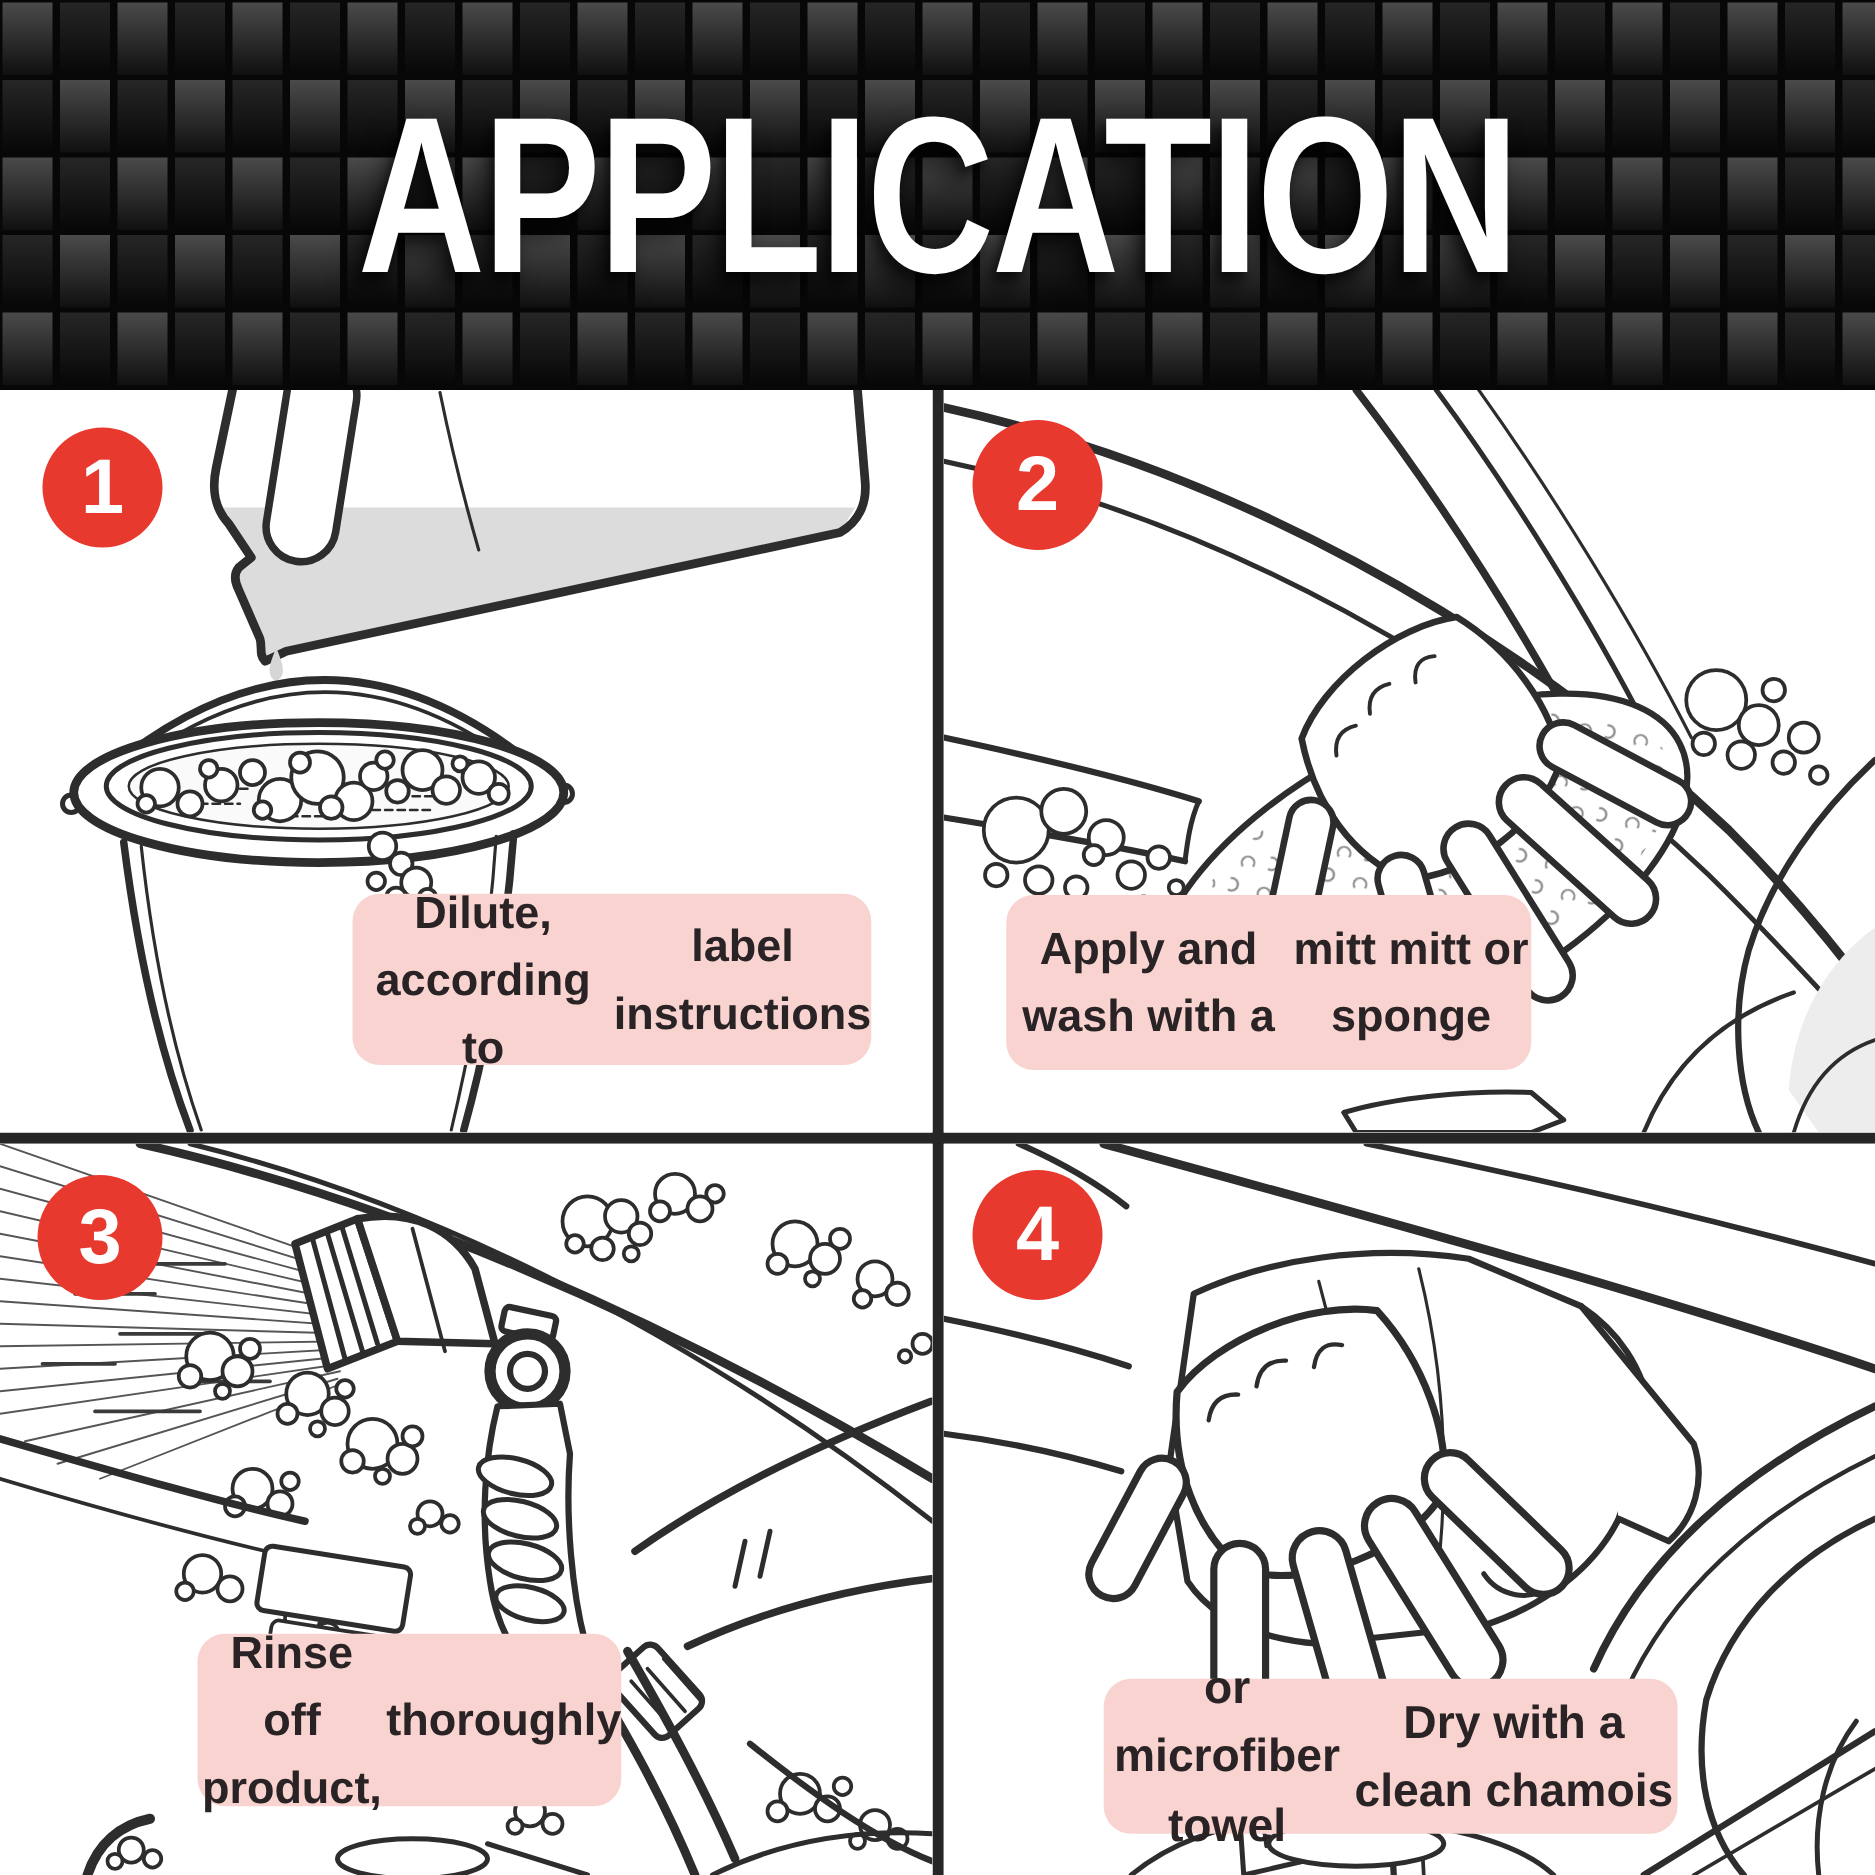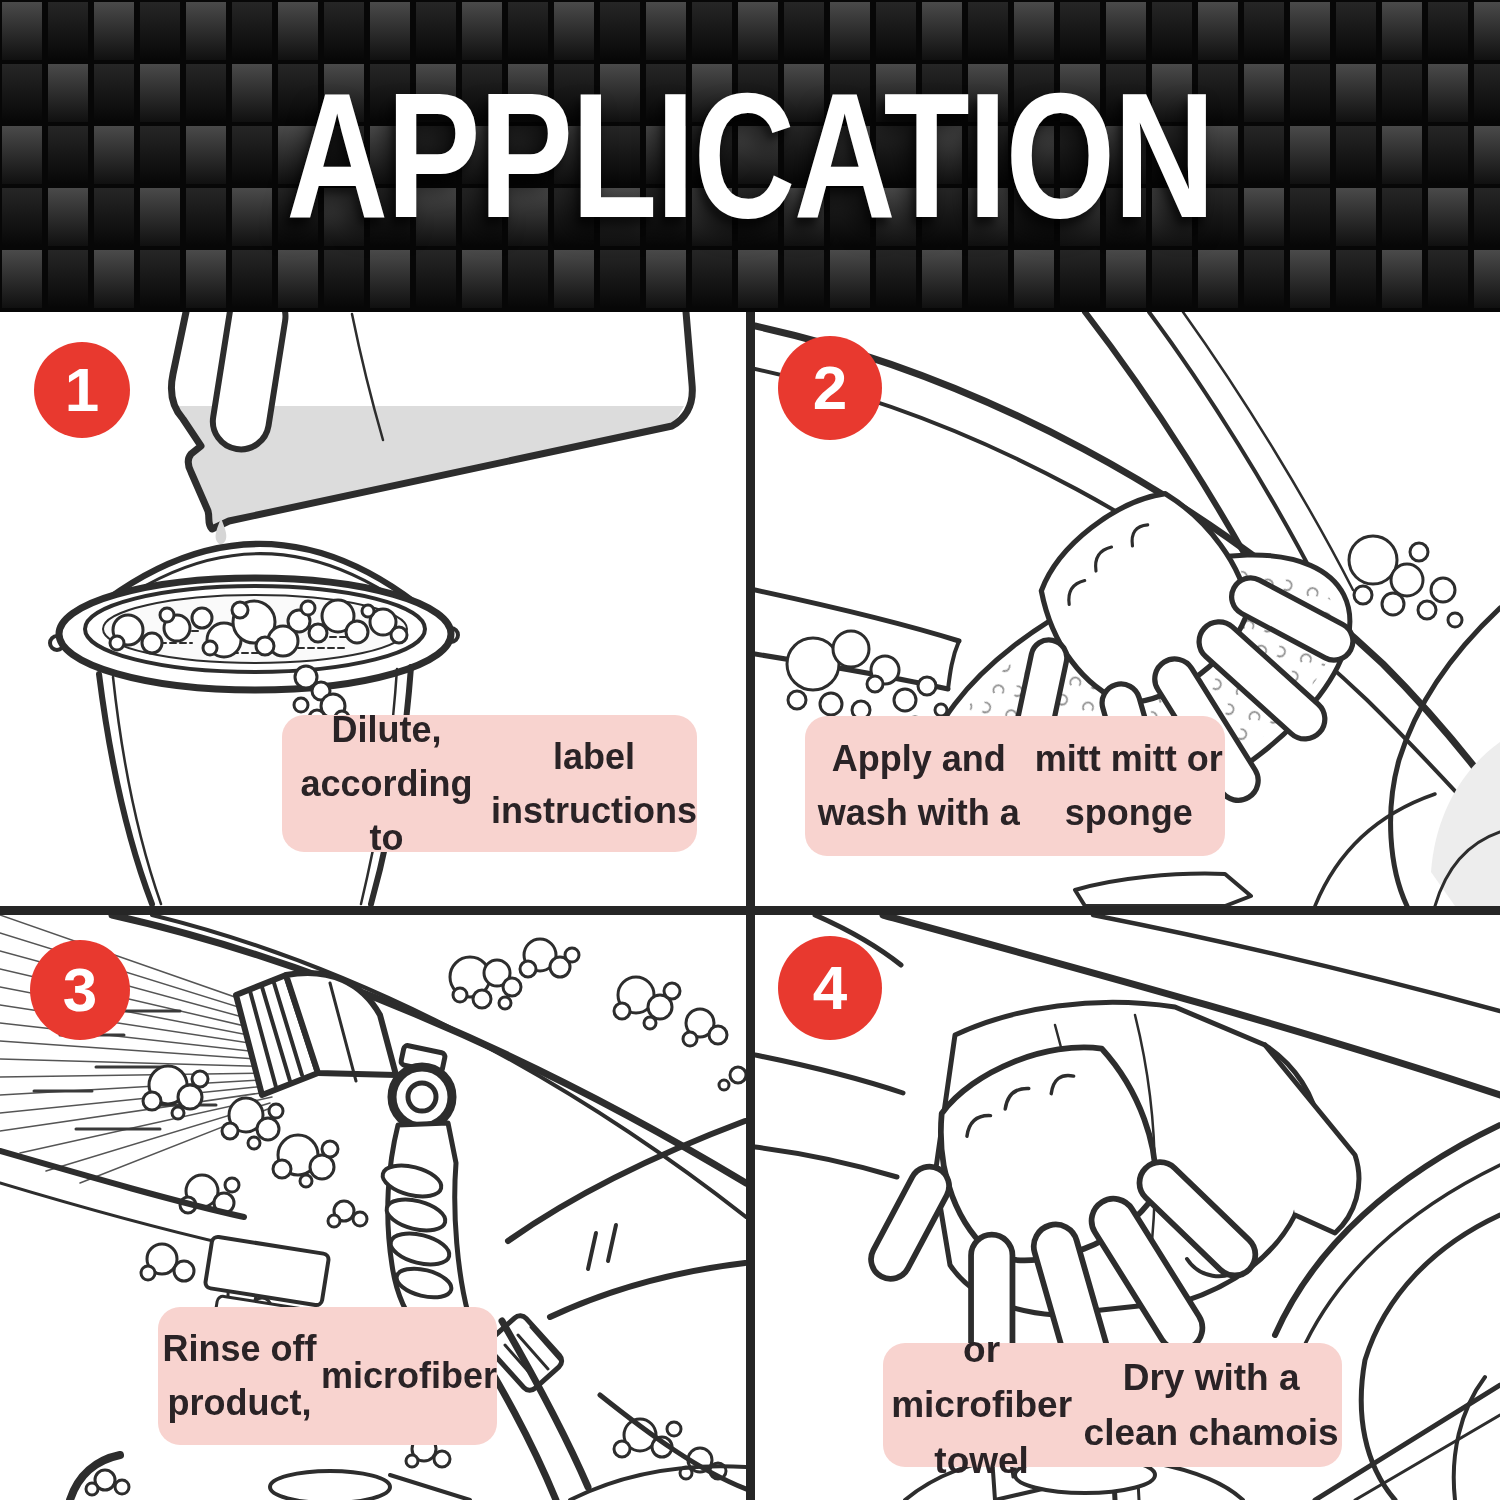--- a/index.html
+++ b/index.html
@@ -374,21 +374,21 @@
         <ellipse cx="330" cy="572" rx="60" ry="16" fill="#ffffff" stroke-width="4"></ellipse>
         <path d="M390,560 L470,585" stroke-width="4"></path>
         <path d="M70,585 C78,560 96,545 120,540" stroke-width="8"></path>
       </g>
     </svg>
     <div class="badge" id="badge-3">
       <span>3</span>
     </div>
     <div class="caption" id="caption-3">
       <span>Rinse off product,</span>
-      <span>microfiber</span>
+      <span>thoroughly</span>
     </div>
   </div>
 
   <div class="panel" id="panel-4">
     <svg class="art" viewBox="0 0 745 585">
       <g stroke="#2d2d2d" fill="none" stroke-linecap="round" stroke-linejoin="round">
 
         <path d="M128,0 C340,58 560,118 745,180" stroke-width="7"></path>
         <path d="M338,0 C480,28 620,62 745,96" stroke-width="4.5"></path>
         <path d="M60,0 C92,14 122,31 146,50" stroke-width="5"></path>

